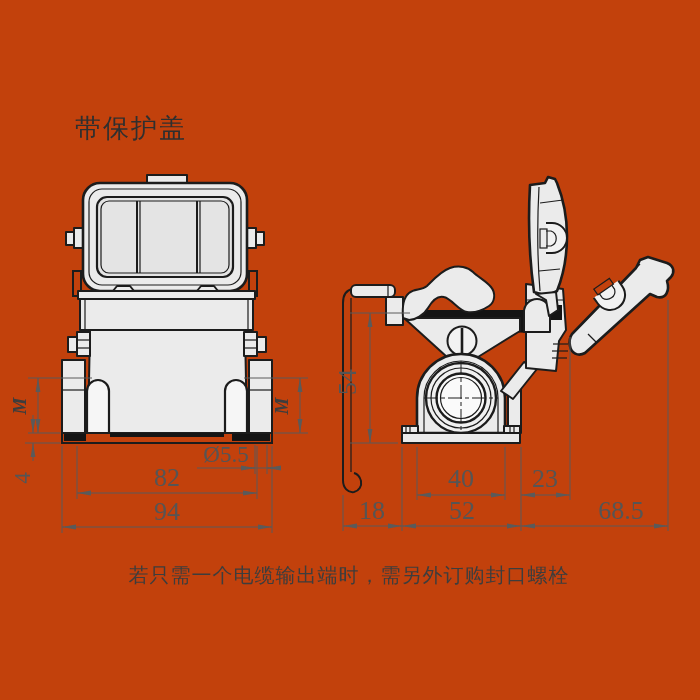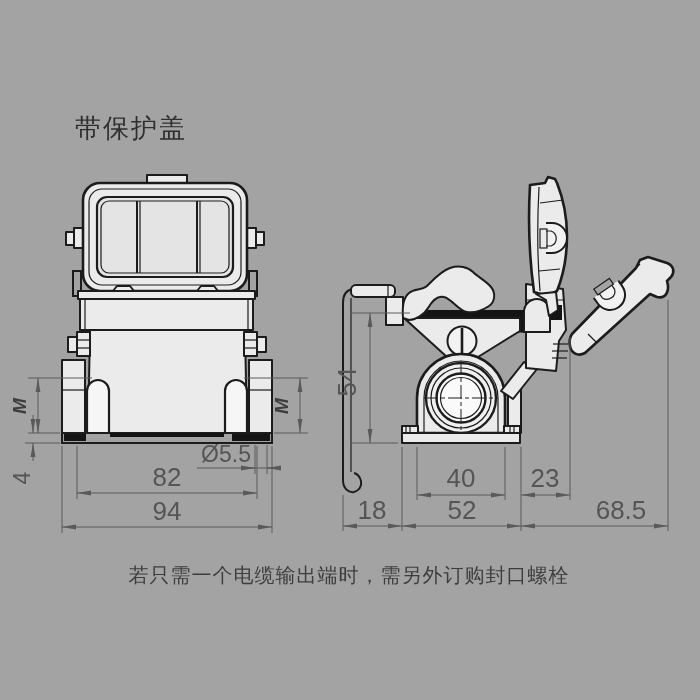--- a/index.html
+++ b/index.html
@@ -1,17 +1,17 @@
 <!DOCTYPE html>
 <html><head>
 <meta charset="utf-8">
 <style>
   html,body{margin:0;padding:0;background:#ffffff;}
-  #canvas{position:relative;width:700px;height:700px;background:#a3a3a3;overflow:hidden;
-          font-family:Liberation Sans, sans-serif;}
+  #canvas{position:relative;width:700px;height:700px;background:#c2410c;overflow:hidden;
+          font-family:Liberation Serif, serif;}
   svg{display:block}
   .part{fill:#ebebeb;stroke:#1c1c1c;stroke-width:2;stroke-linejoin:round;}
   .partT{fill:#ebebeb;stroke:#1c1c1c;stroke-width:2.6;stroke-linejoin:round;}
   .ln{fill:none;stroke:#1c1c1c;stroke-width:1.2;}
   .ln2{fill:none;stroke:#1c1c1c;stroke-width:2;}
   .dark{fill:#141414;stroke:none;}
   .dimln{stroke:#5a5a5a;stroke-width:1;fill:none;}
   .dim{font-size:26px;fill:#555;text-anchor:middle;}
   .dimS{font-size:23px;fill:#555;text-anchor:middle;}
   .dimM{font-size:19px;font-weight:bold;font-style:italic;fill:#3d3d3d;text-anchor:middle;}

